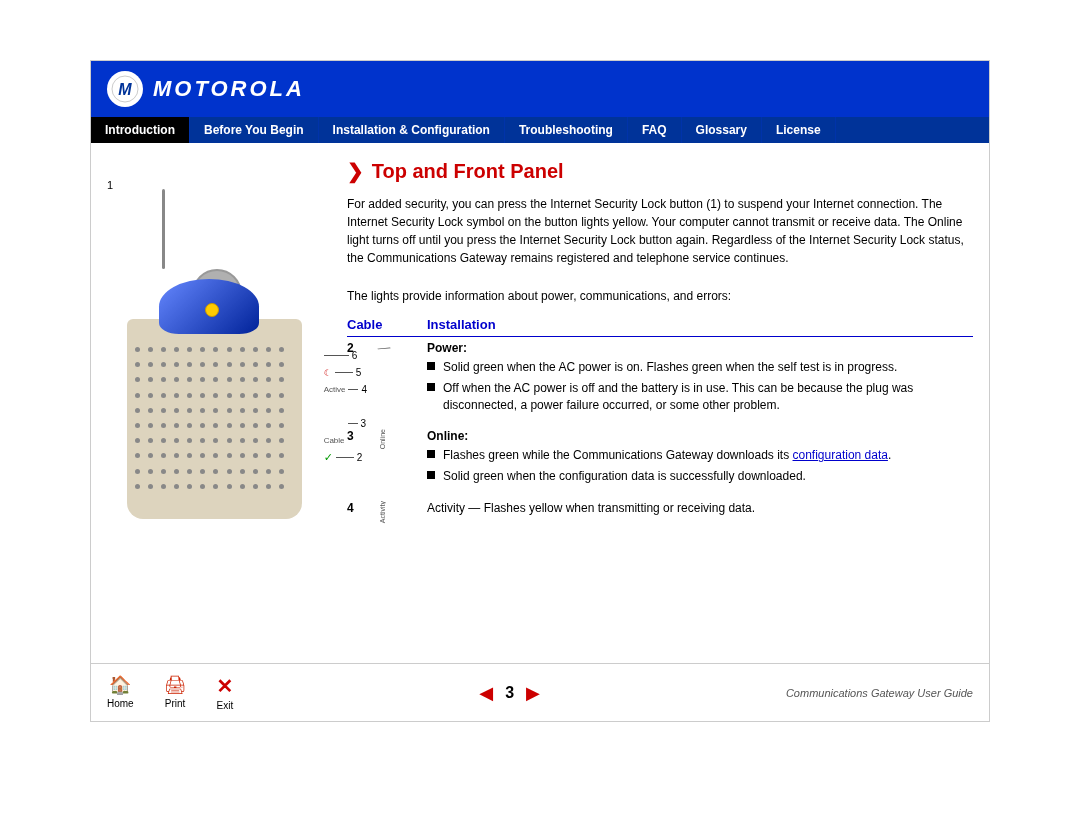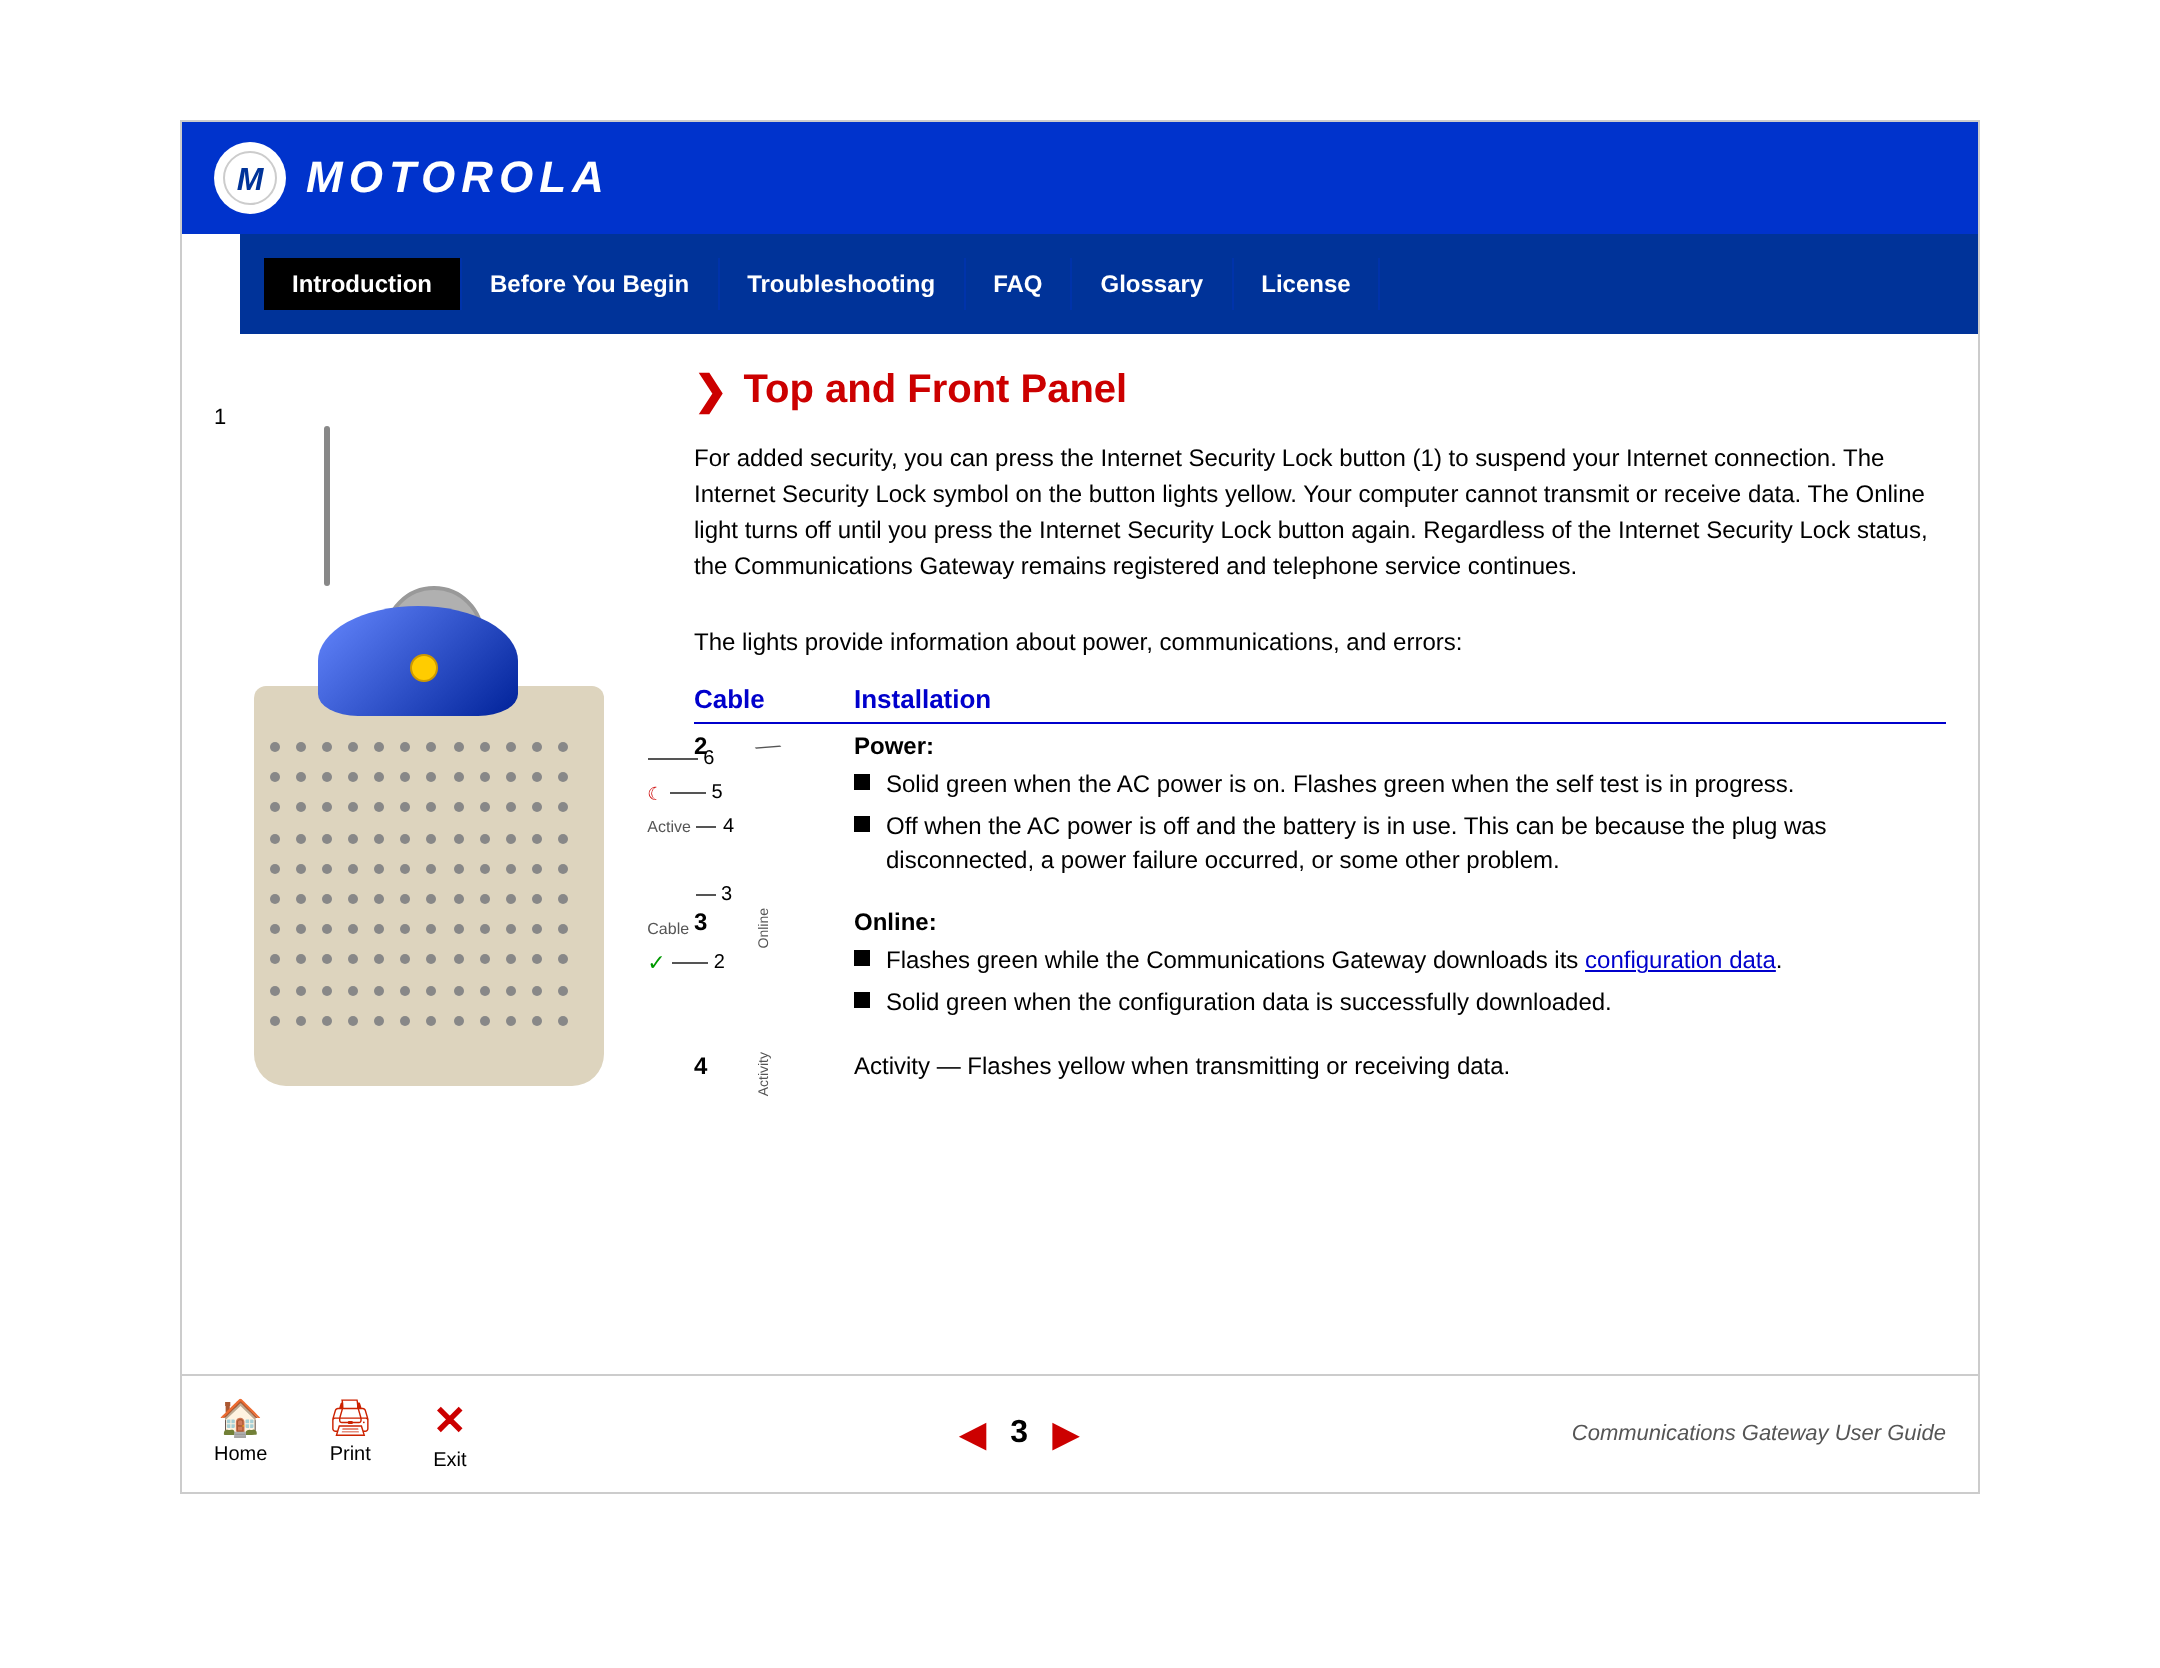--- a/index.html
+++ b/index.html
@@ -52,22 +52,21 @@
       font-weight: bold;
       letter-spacing: 3px;
       font-style: italic;
     }
 
     
     .nav-bar {
       background: #003399;
       display: flex;
       align-items: center;
-      padding: 12px;
-      margin-left: 29px;
+      padding: 0;
     }
     .nav-item {
       color: white;
       font-size: 12px;
       font-weight: bold;
       padding: 6px 14px;
       cursor: pointer;
       white-space: nowrap;
       border-right: 1px solid #0033aa;
     }
@@ -269,20 +268,21 @@
           <text x="14" y="20" text-anchor="middle" font-size="16" font-weight="bold" fill="#003399" font-style="italic" font-family="Arial">M</text>
         </svg>
       </div>
       <div class="logo-text">MOTOROLA</div>
     </div>
   </div>
 
   <div class="nav-bar">
     <div class="nav-item active">Introduction</div>
     <div class="nav-item">Before You Begin</div>
+    <div class="nav-item">Installation &amp; Configuration</div>
     <div class="nav-item">Troubleshooting</div>
     <div class="nav-item">FAQ</div>
     <div class="nav-item">Glossary</div>
     <div class="nav-item">License</div>
   </div>
 
   <div class="content-area">
 
     <div class="left-panel">
       <div class="device-container">

